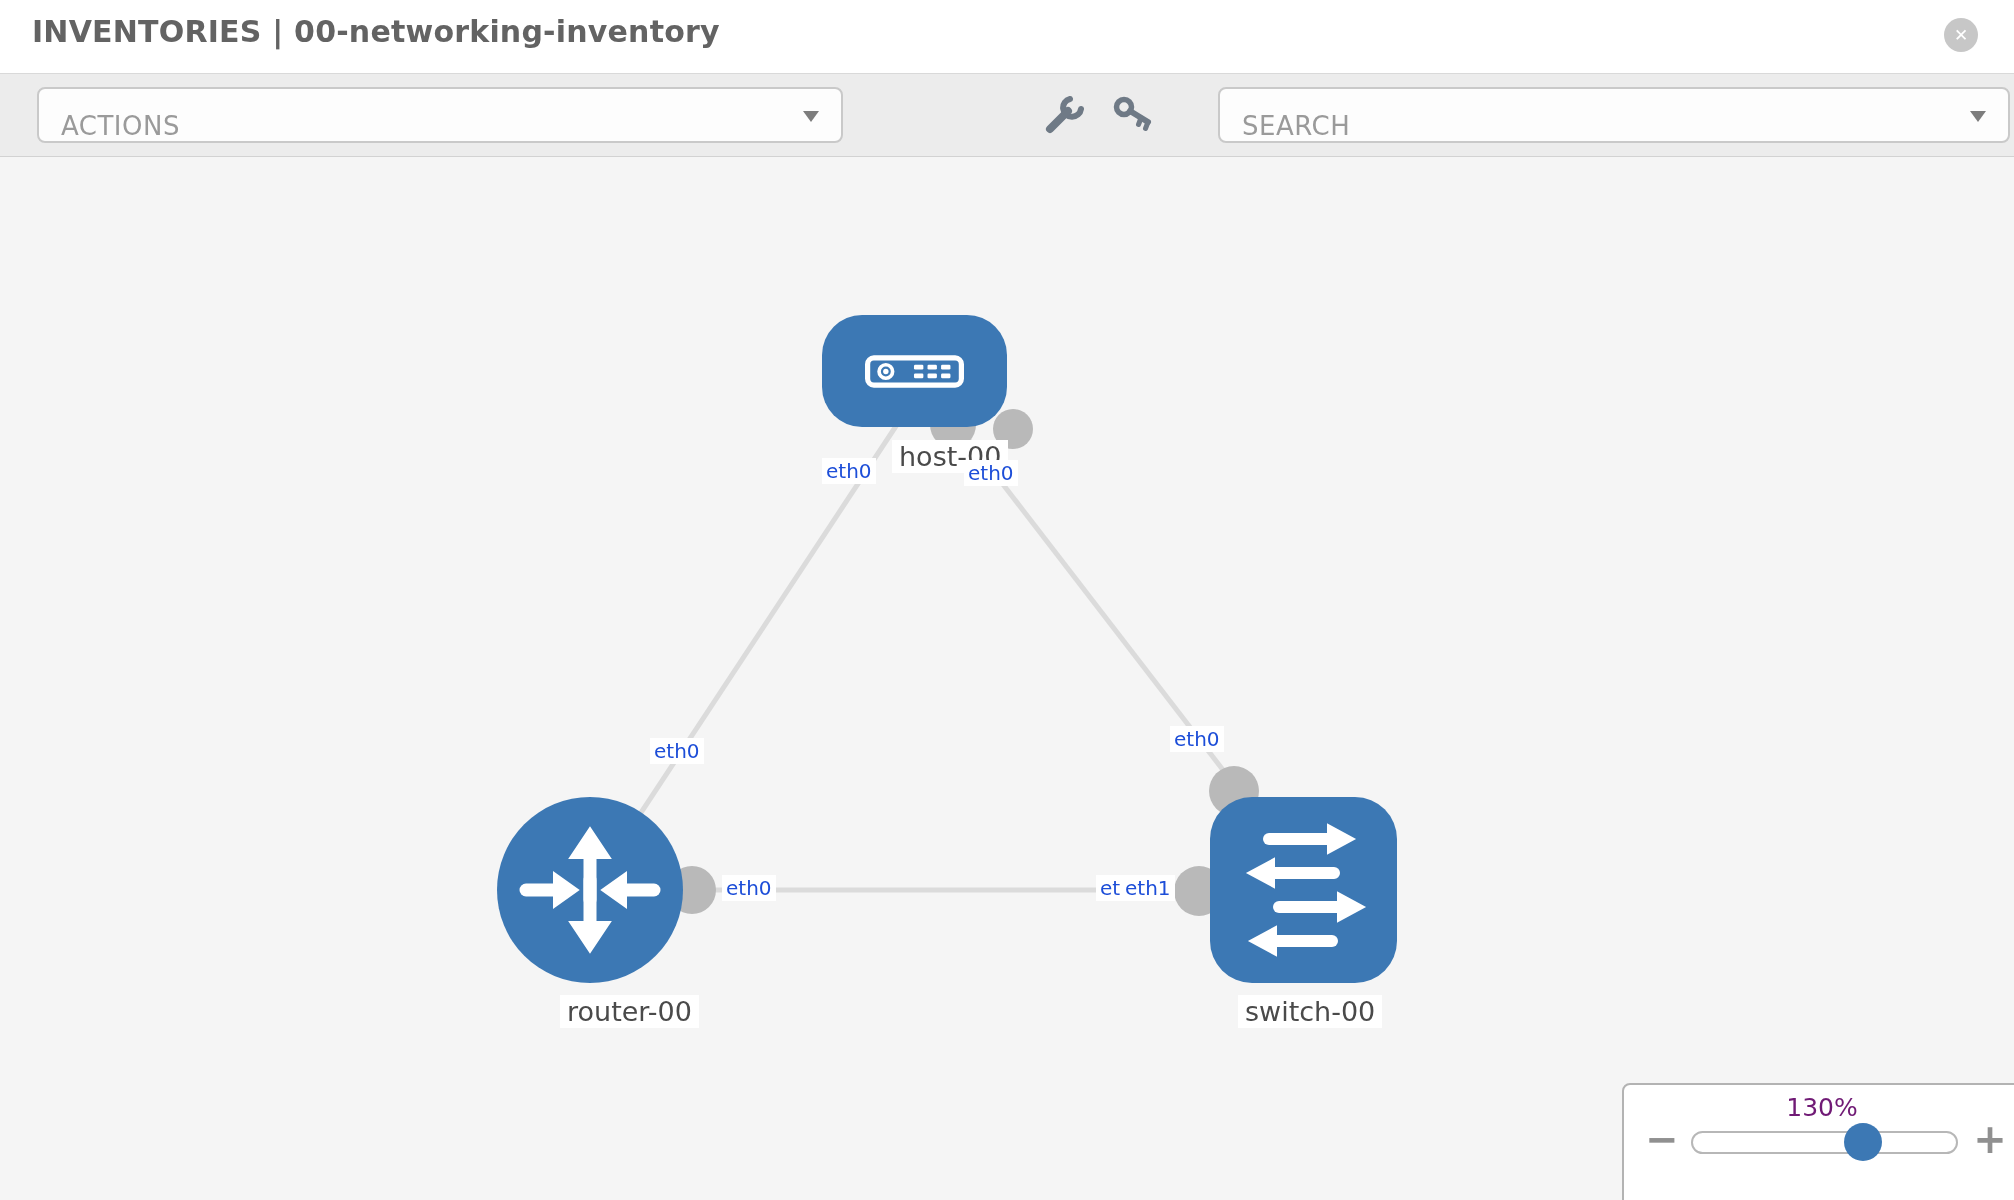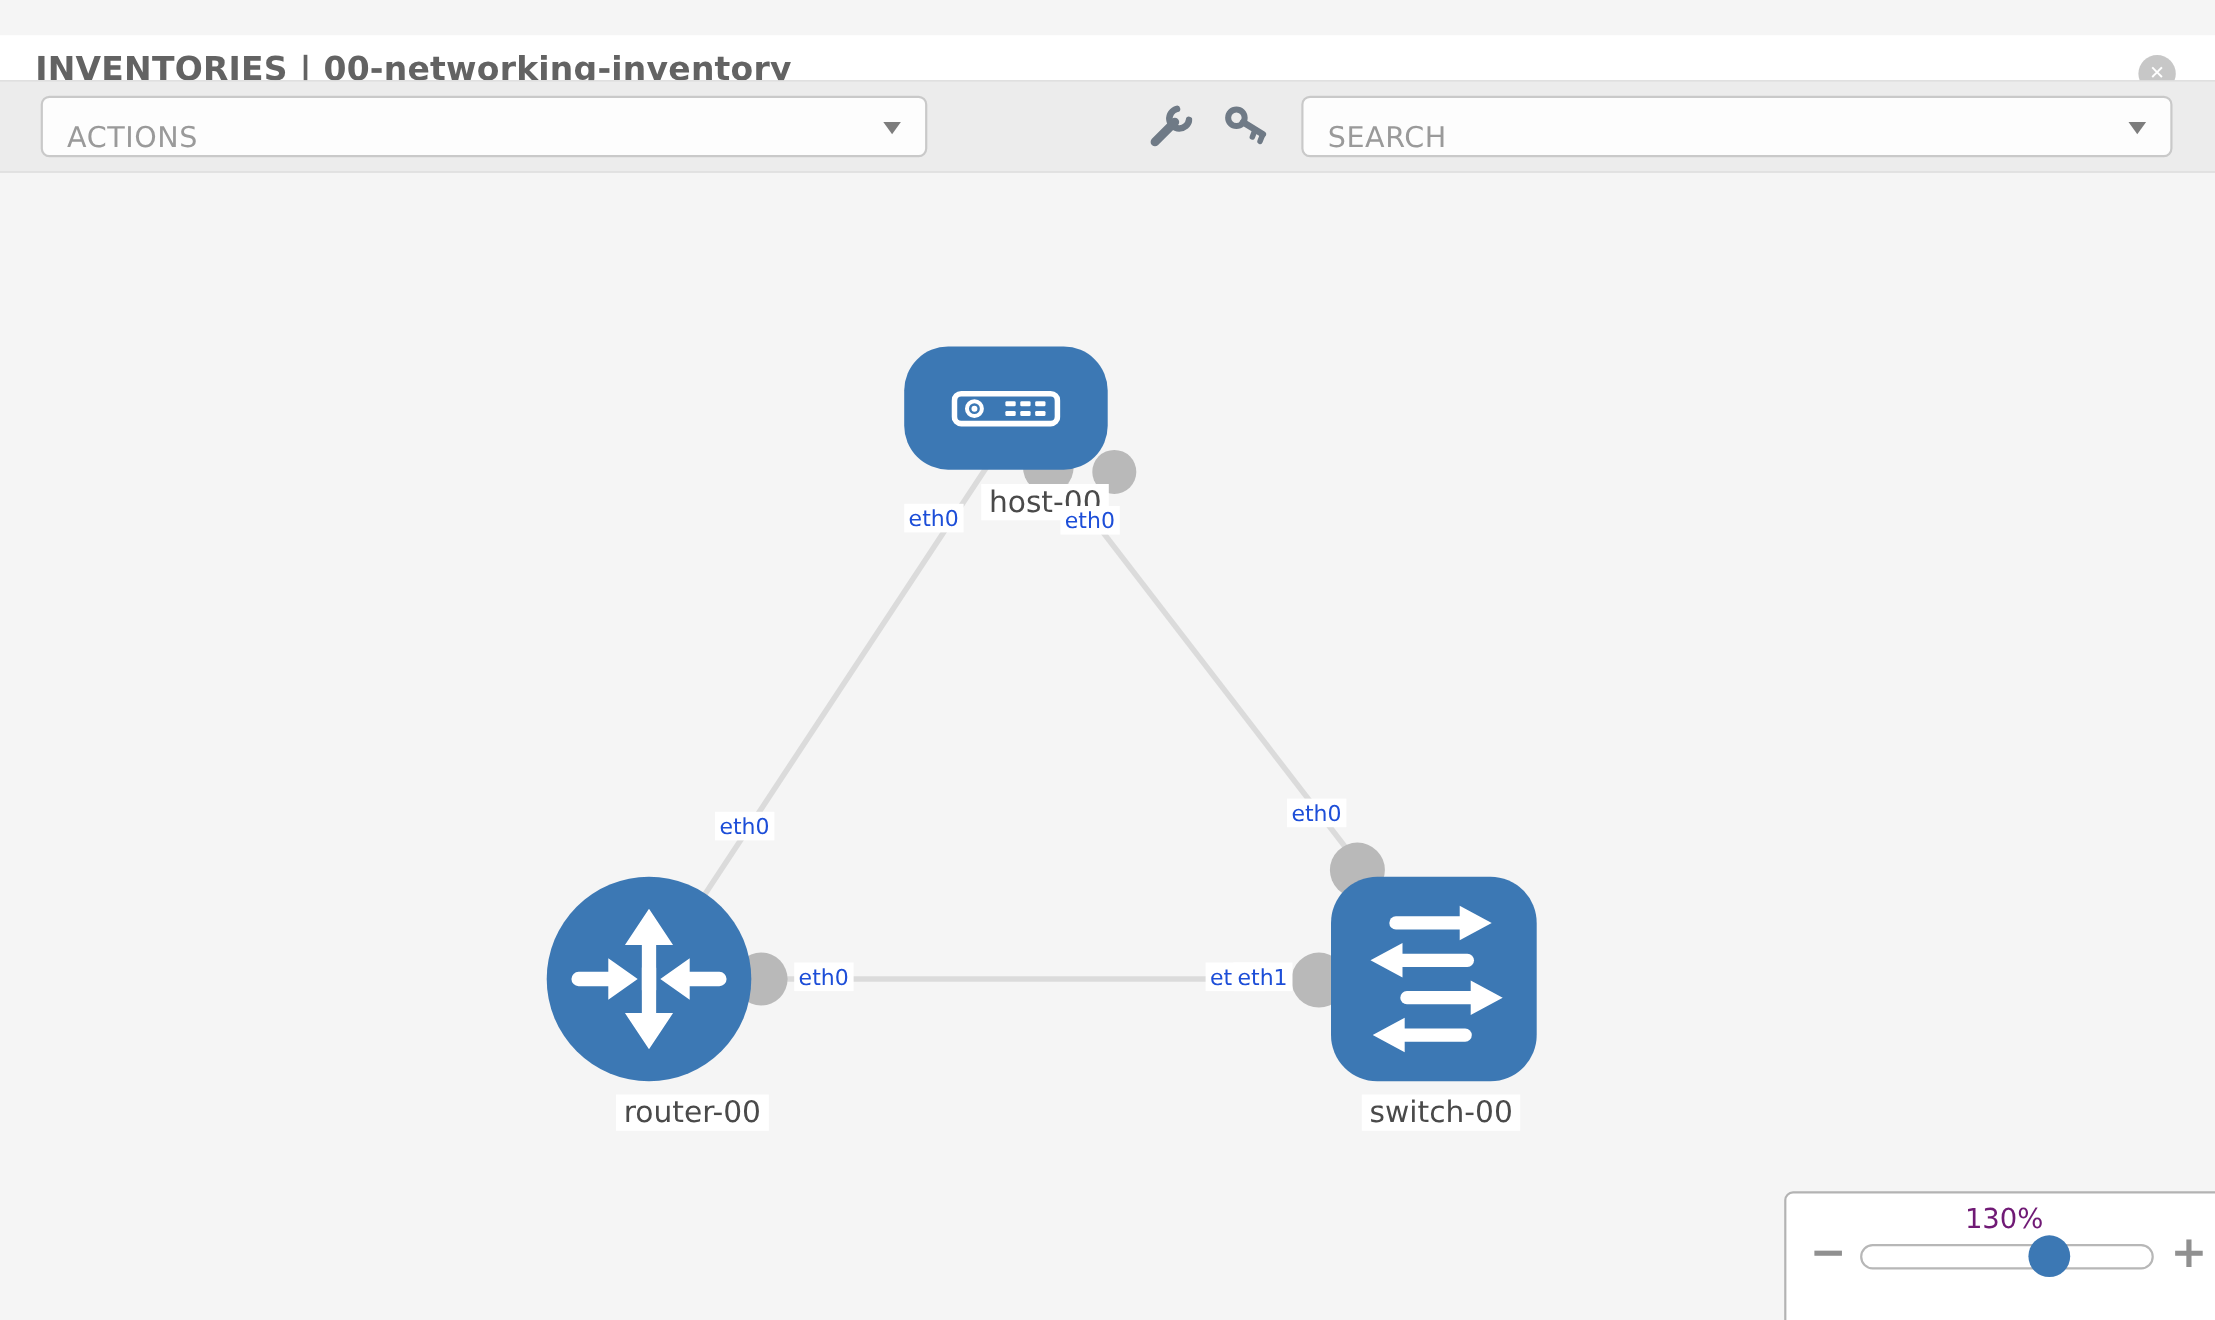--- a/index.html
+++ b/index.html
@@ -2,42 +2,42 @@
 <html><head>
 <meta charset="utf-8">
 <style>
   * { margin:0; padding:0; box-sizing:border-box; }
   html,body { width:2014px; height:1200px; overflow:hidden; }
   body {
     font-family:"DejaVu Sans","Liberation Sans",sans-serif;
     position:relative; background:#f5f5f5;
   }
   
-  .header { position:absolute; left:0; top:0; width:2014px; height:73px; background:#ffffff;margin-top:32px; }
+  .header { position:absolute; left:0; top:0; width:2014px; height:73px; background:#ffffff; }
   .page-title {
     position:absolute; left:32px; top:14px; font-size:30px; font-weight:700; color:#636363;
     letter-spacing:0.2px; white-space:nowrap;
   }
   .close-btn {
     position:absolute; left:1944px; top:18px; width:34px; height:34px; border-radius:50%;
     background:#c7c7c7; color:#ffffff; font-size:17px; font-weight:700;
     display:flex; align-items:center; justify-content:center; cursor:pointer;
   }
   
   .toolbar {
     position:absolute; left:0; top:73px; width:2014px; height:84px; background:#ececec;
     border-top:1px solid #d9d9d9; border-bottom:1px solid #d2d2d2;
   }
   .select-box {
     position:absolute; top:13px; height:56px; background:#fdfdfd; border:2px solid #c9c9c9;
     border-radius:8px; display:flex; align-items:flex-end; padding:0 22px;
     font-size:26px; color:#9a9a9a; letter-spacing:0.5px; cursor:pointer;
   }
   .actions-box { left:37px; width:806px; }
-  .search-box { left:1183px; width:792px; }
+  .search-box { left:1218px; width:792px; }
   .caret {
     position:absolute; right:22px; top:50%; margin-top:-4px; width:0; height:0;
     border-left:8px solid transparent; border-right:8px solid transparent;
     border-top:11px solid #7d7d7d;
   }
   .tool-icon-btn { position:absolute; top:21px; width:42px; height:42px; cursor:pointer; }
   .wrench-btn { left:1042px; }
   .key-btn { left:1112px; }
   
   .canvas { position:absolute; left:0; top:157px; width:2014px; height:1043px; background:#f5f5f5; }

